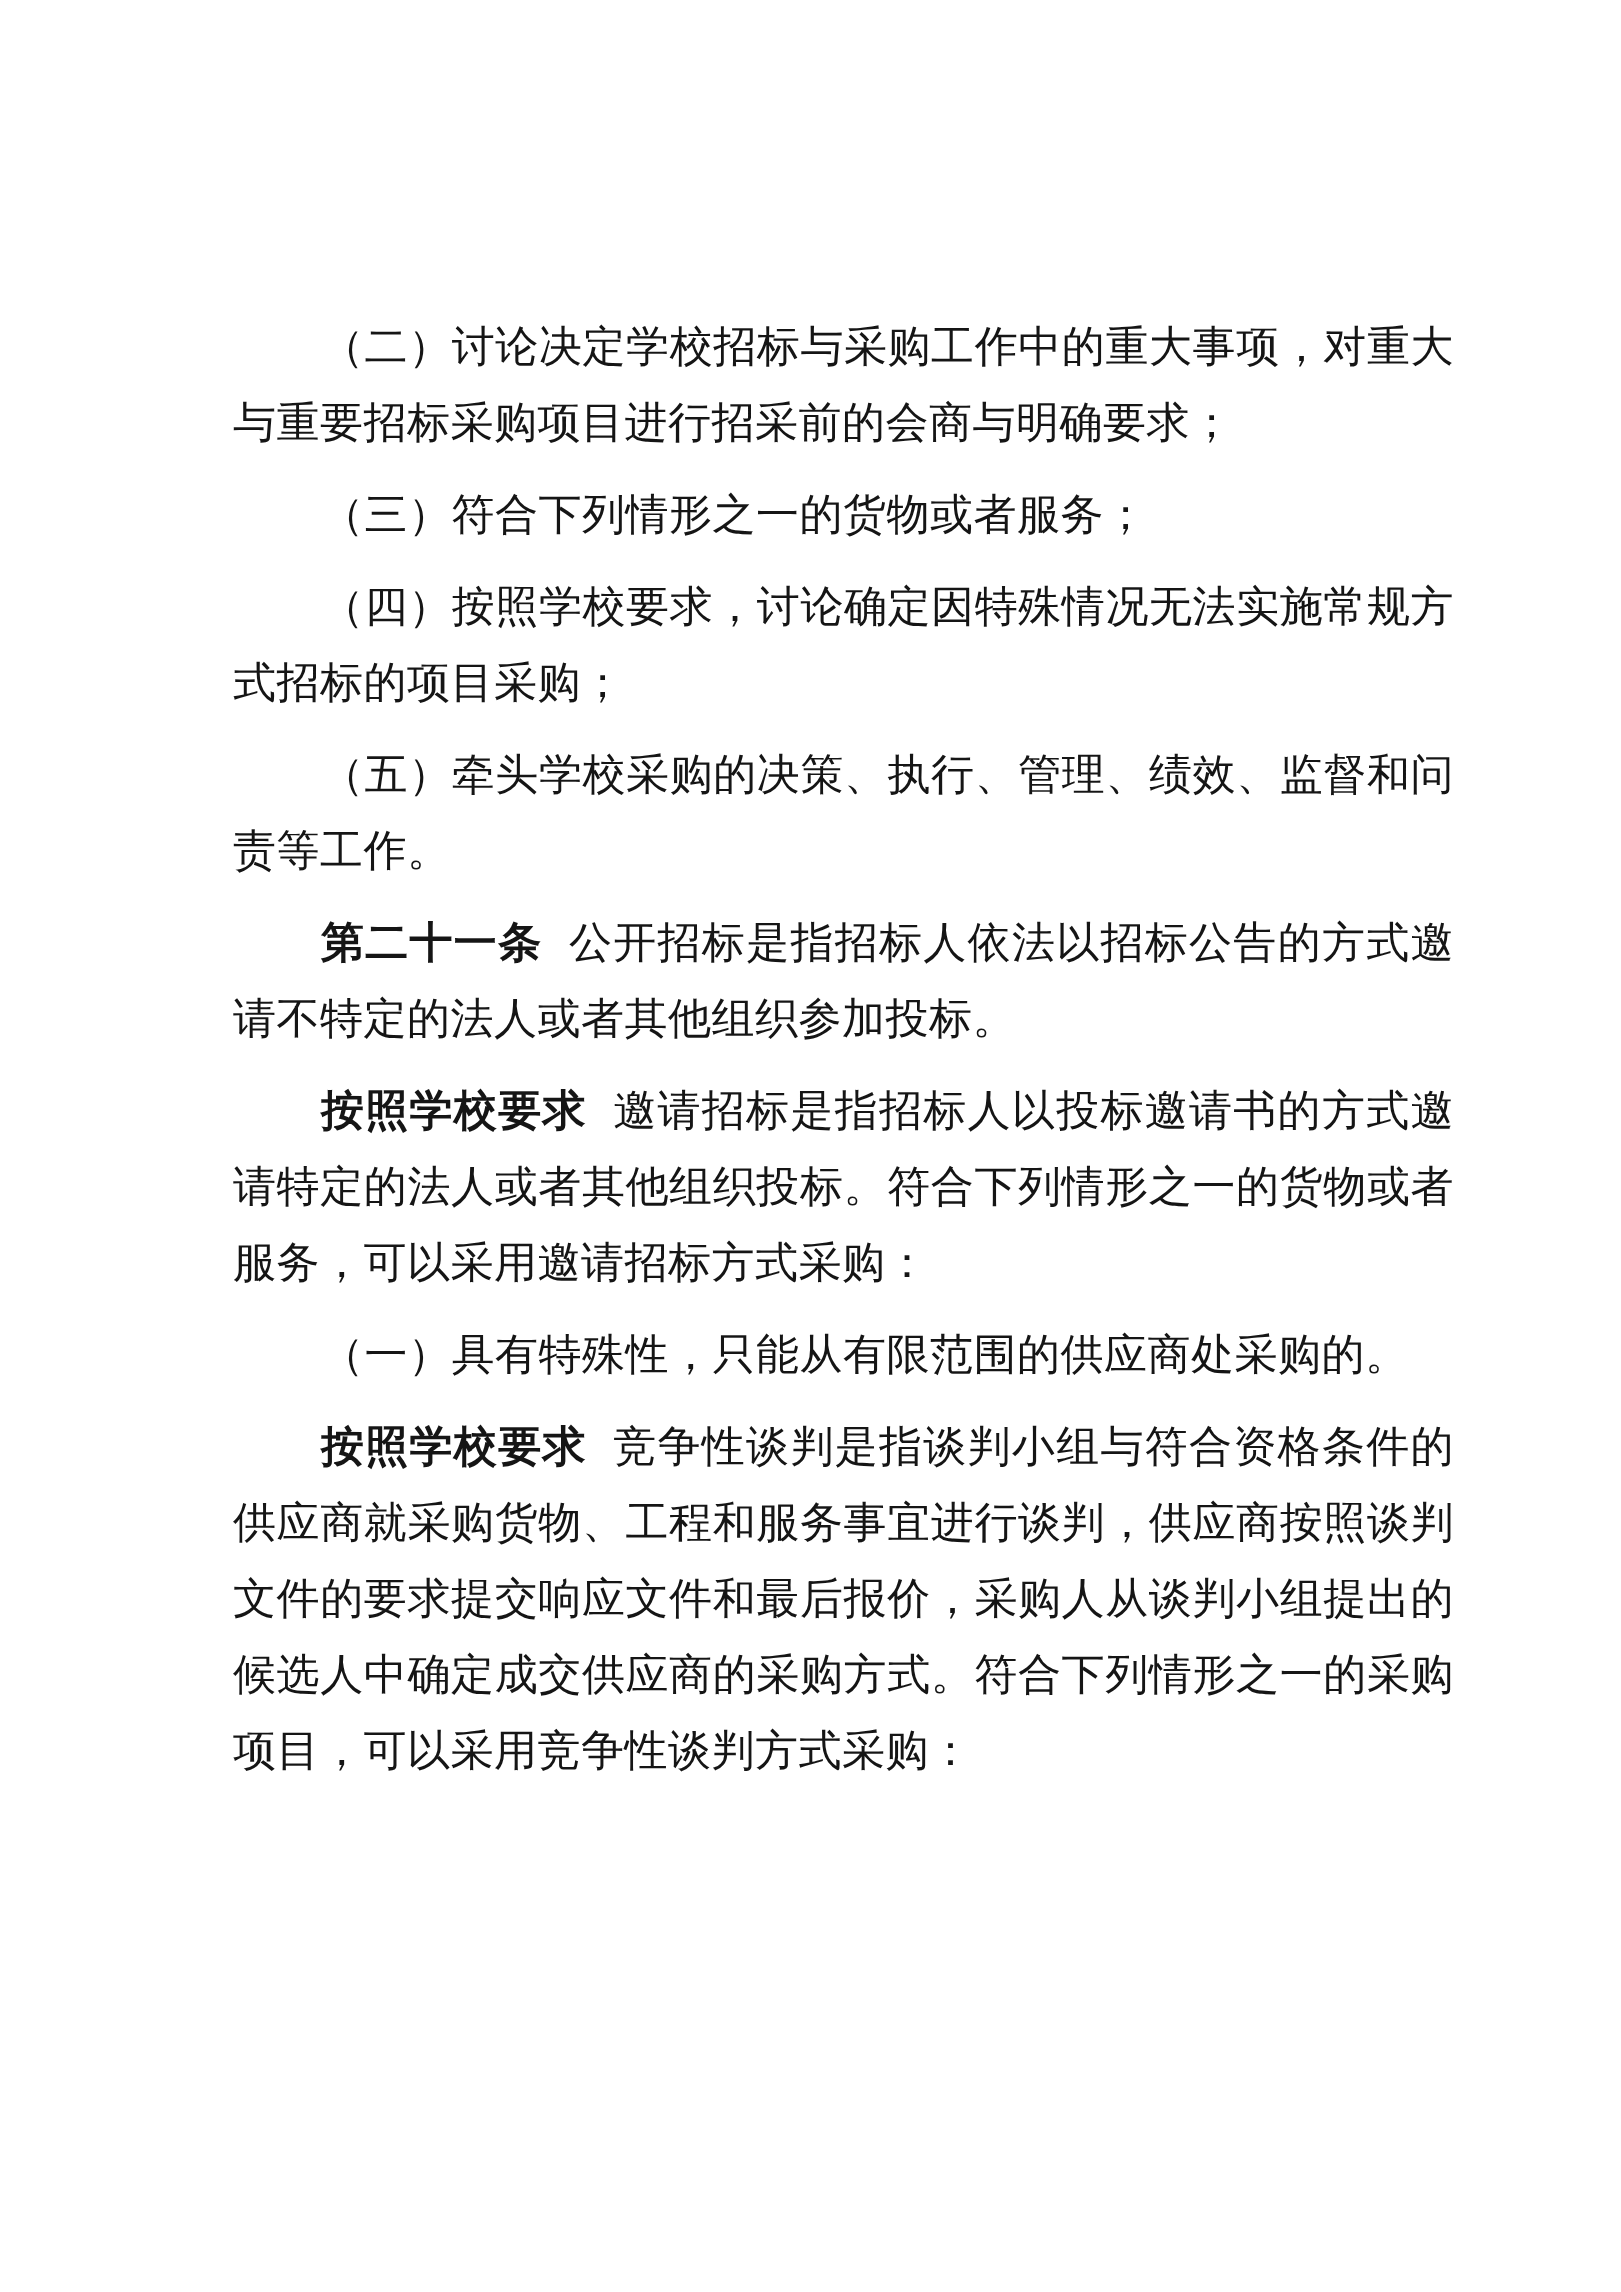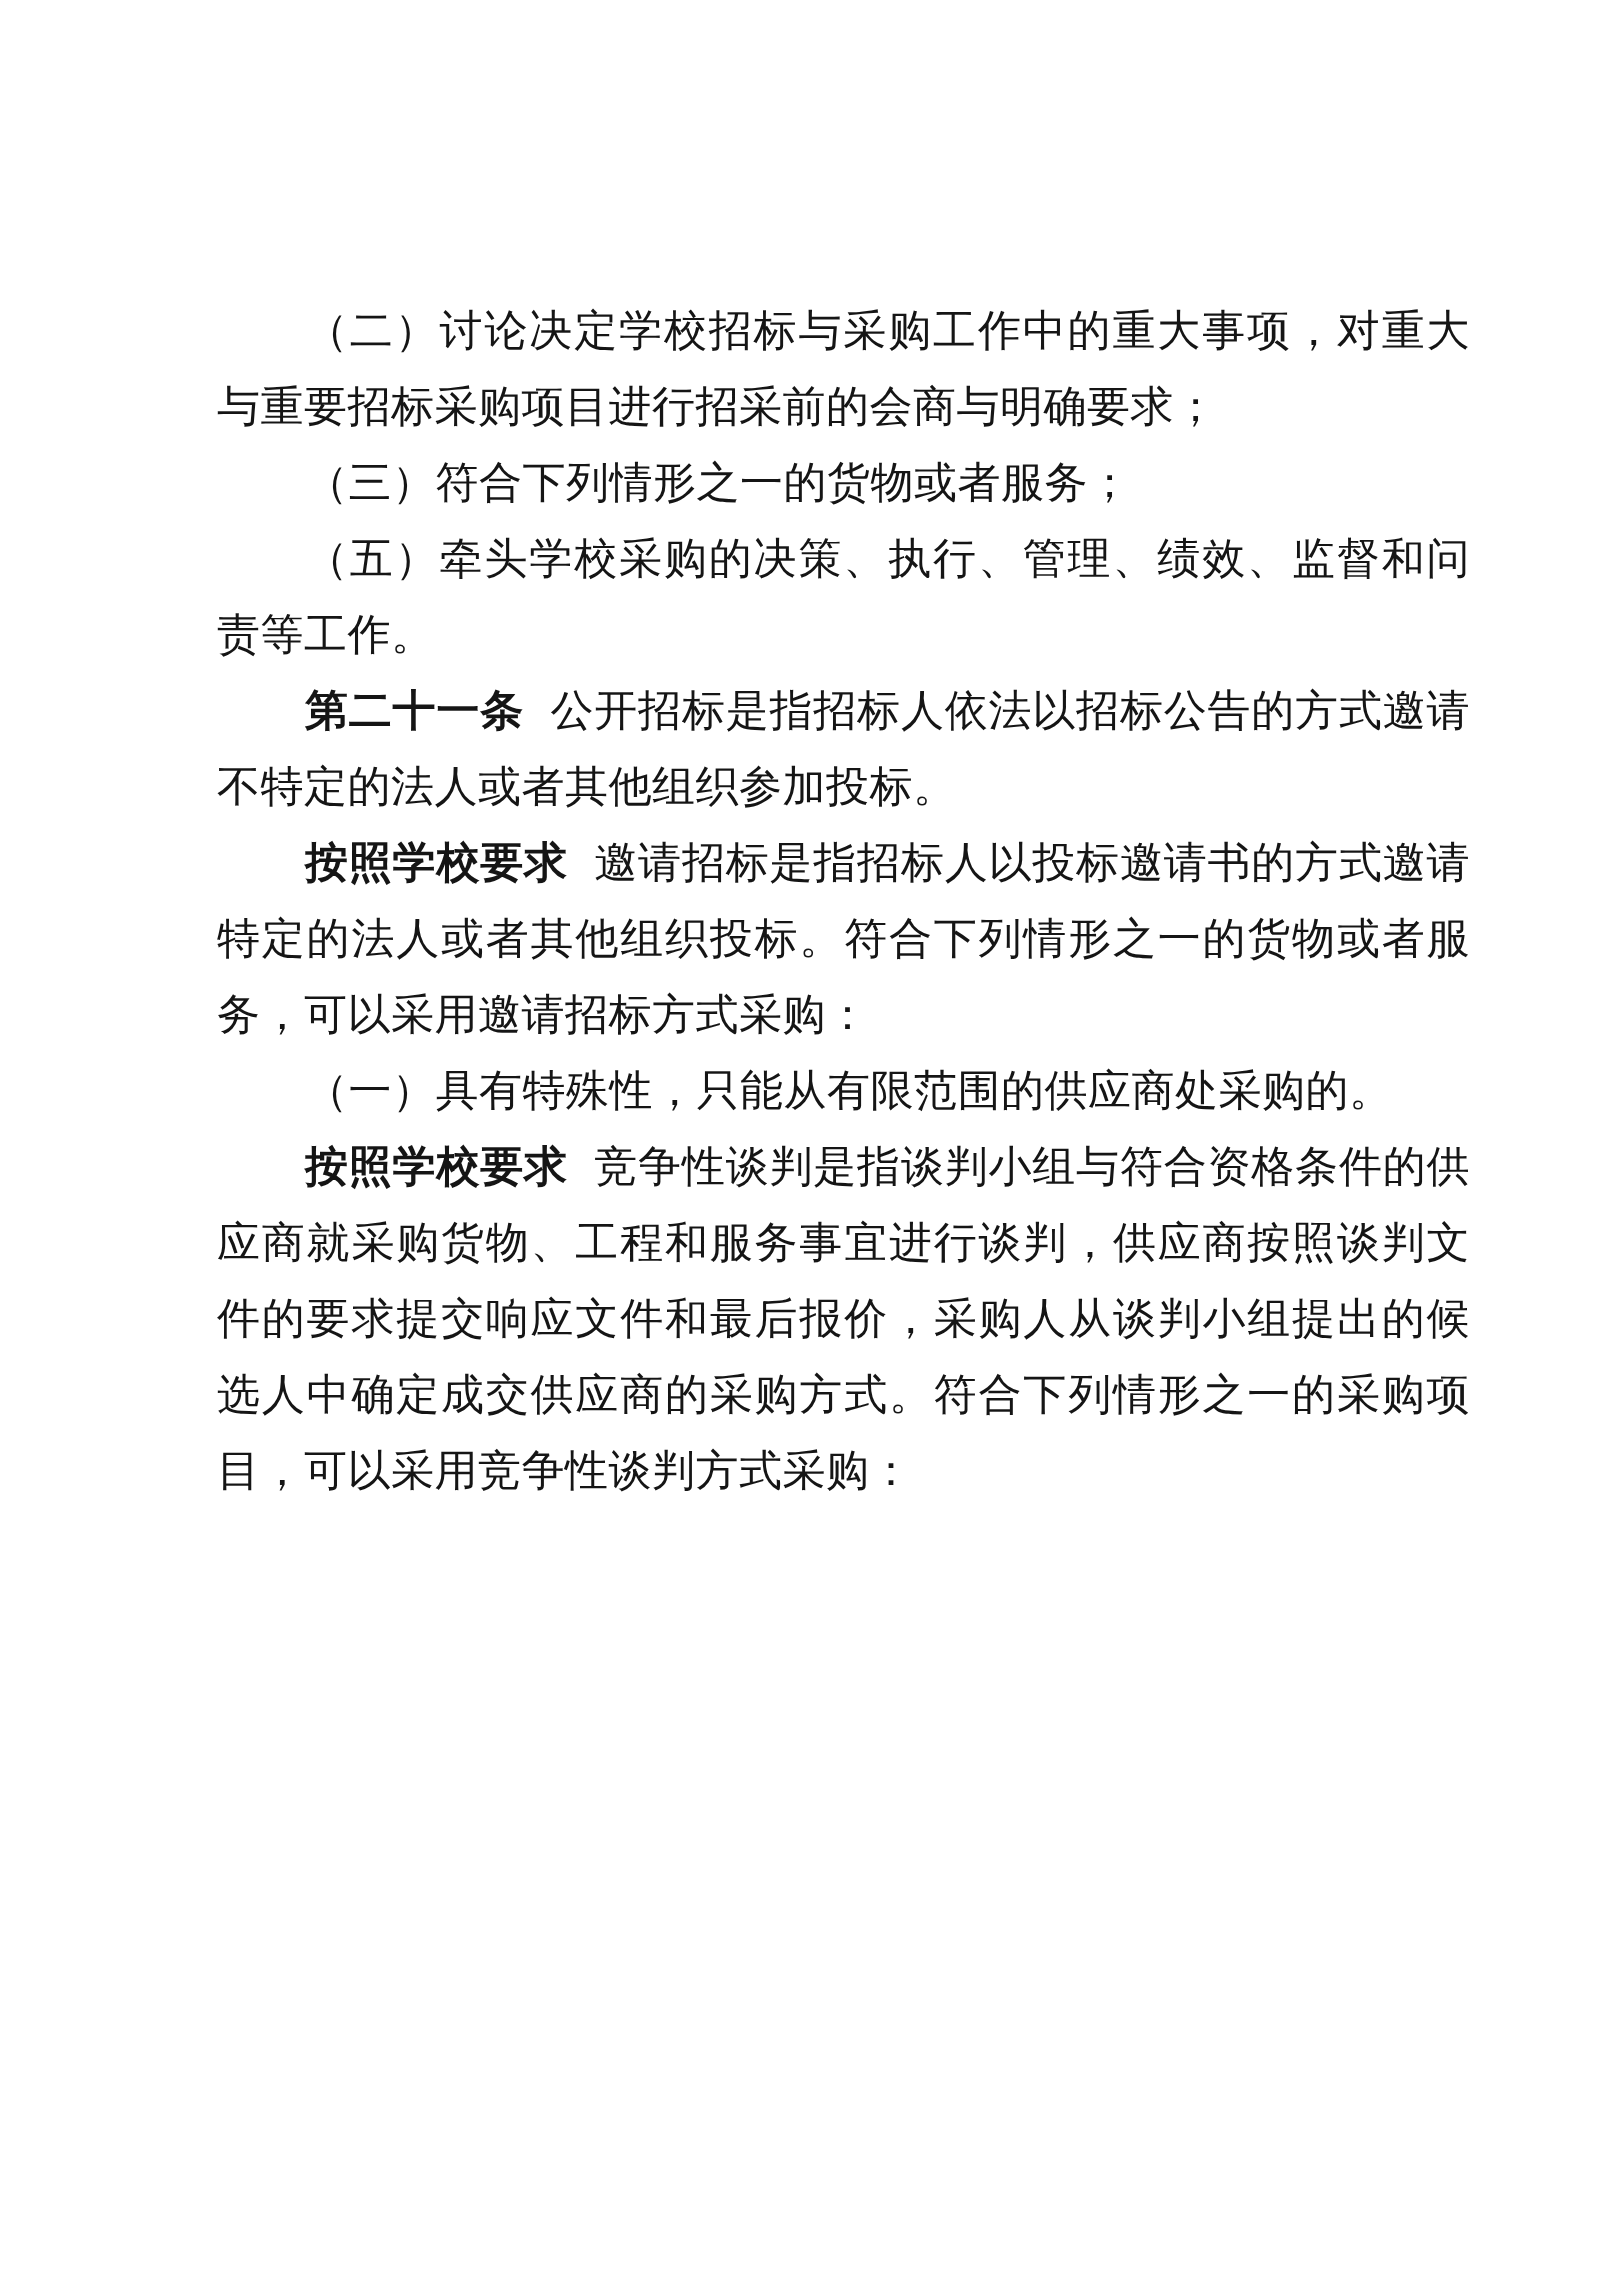--- a/index.html
+++ b/index.html
@@ -24,39 +24,40 @@
     left: 217px;
     top: 293px;
     width: 1253px;
     font-size: 43px;
     line-height: 76px;
     letter-spacing: 0.5px;
     color: #151515;
     text-align: justify;
   }
   .doc-body p {
-    margin: 0;
+    margin: 16px;
     padding: 0;
     text-indent: 88px;
   }
   .article-no {
     font-weight: bold;
     margin-right: 26.5px;
   }
 </style>
 </head>
 <body>
 
 <div class="page">
   <div class="doc-body">
 
     <p><span>（二）讨论决定学校招标与采购工作中的重大事项，对重大与重要招标采购项目进行招采前的会商与明确要求；</span></p>
 
     <p><span>（三）符合下列情形之一的货物或者服务；</span></p>
 
+    <p><span>（四）按照学校要求，讨论确定因特殊情况无法实施常规方式招标的项目采购；</span></p>
 
     <p><span>（五）牵头学校采购的决策、执行、管理、绩效、监督和问责等工作。</span></p>
 
     <p><span class="article-no">第二十一条</span><span>公开招标是指招标人依法以招标公告的方式邀请不特定的法人或者其他组织参加投标。</span></p>
 
     <p><span class="article-no">按照学校要求</span><span>邀请招标是指招标人以投标邀请书的方式邀请特定的法人或者其他组织投标。符合下列情形之一的货物或者服务，可以采用邀请招标方式采购：</span></p>
 
     <p><span>（一）具有特殊性，只能从有限范围的供应商处采购的。</span></p>
 
 

